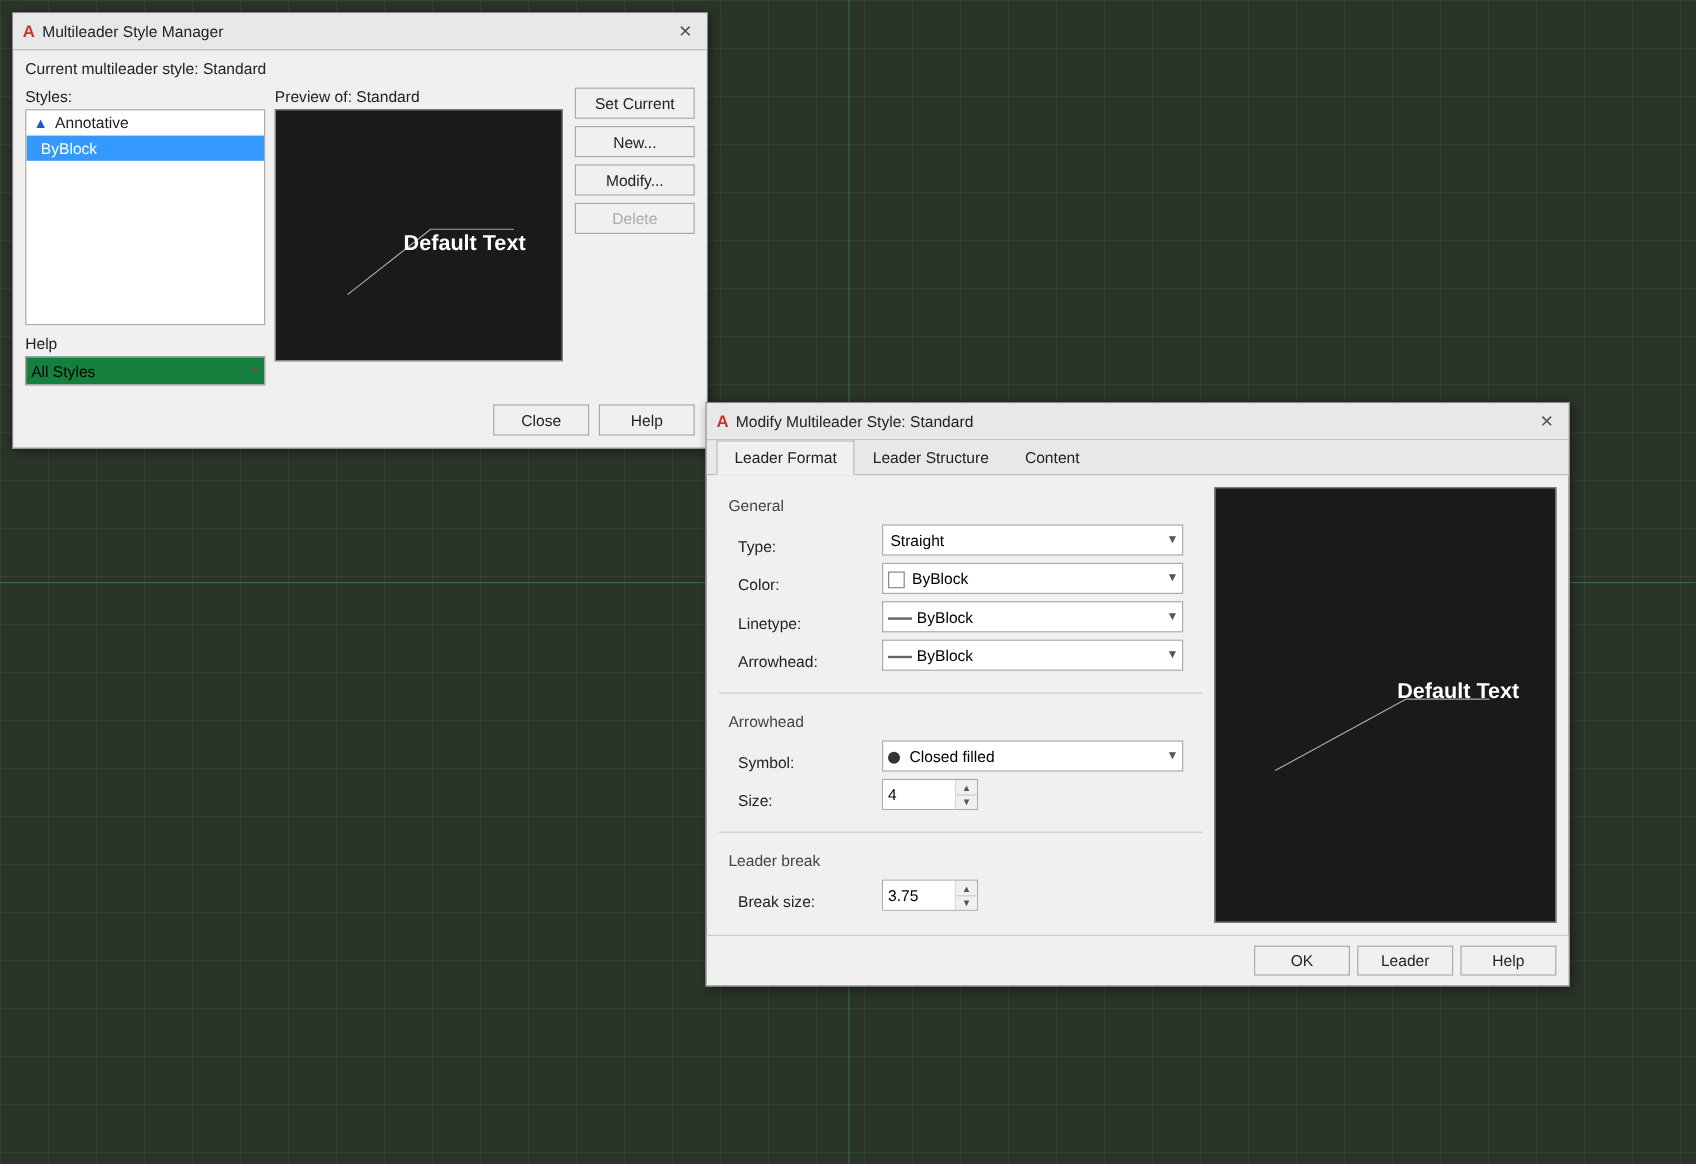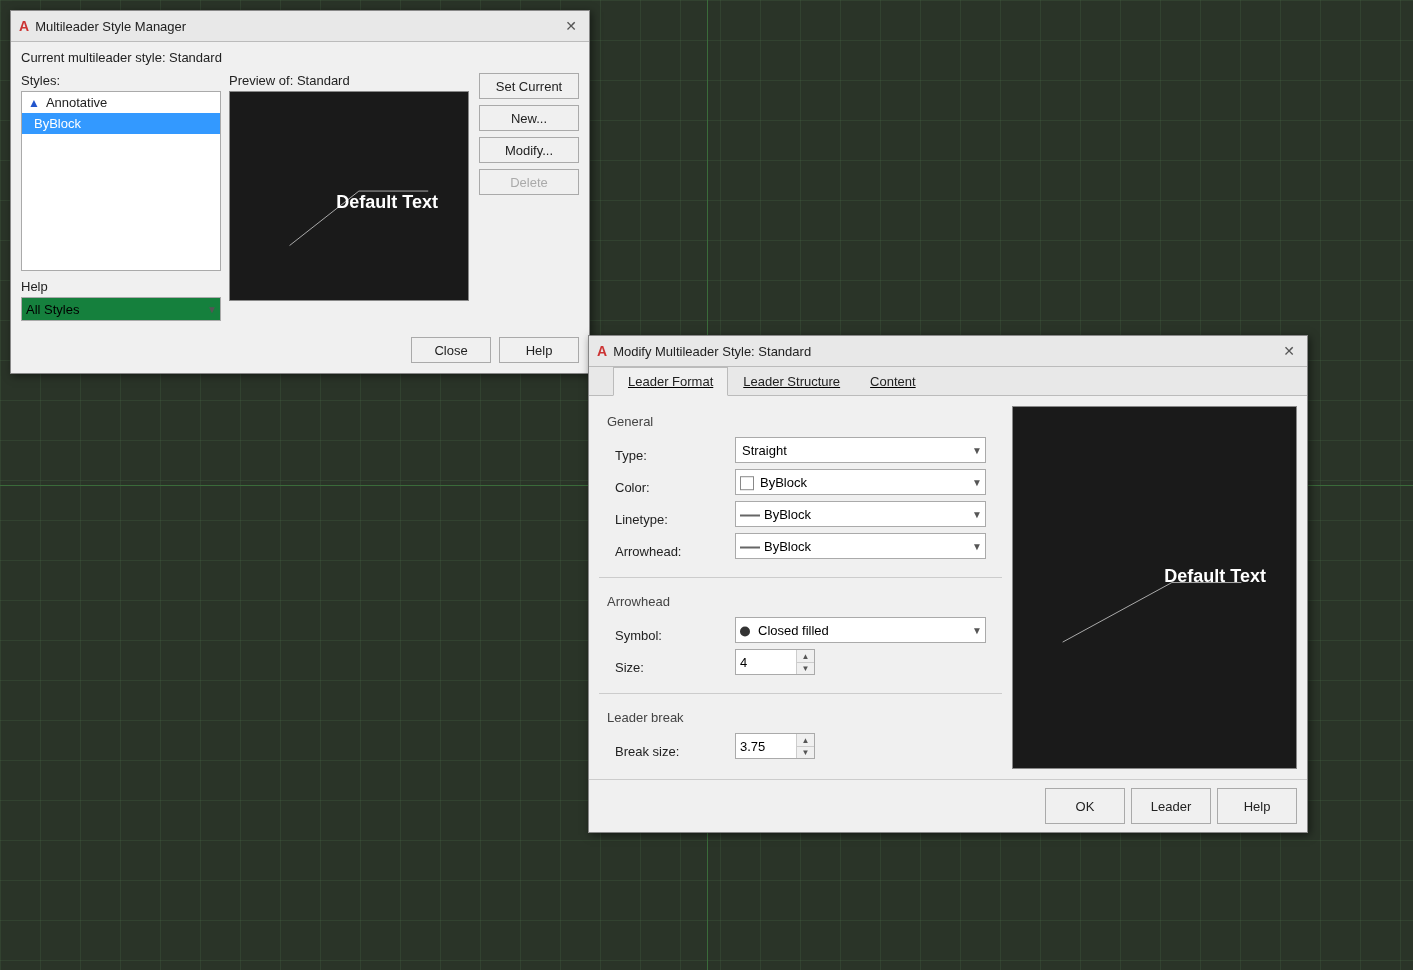--- a/index.html
+++ b/index.html
@@ -273,22 +273,21 @@
     }
 
     .mml-content {
       padding: 0;
     }
 
     .mml-tabs {
       display: flex;
       border-bottom: 1px solid #bbb;
       background: #e8e8e8;
-      padding: 0 24px;
-      text-decoration: underline;
+      padding: 0 8px;
     }
 
     .mml-tab {
       padding: 6px 14px;
       cursor: pointer;
       font-size: 13px;
       color: #222;
       border: 1px solid transparent;
       border-bottom: none;
       margin-bottom: -1px;
@@ -431,21 +430,21 @@
       display: flex;
       justify-content: flex-end;
       gap: 6px;
       padding: 8px 10px;
       border-top: 1px solid #ccc;
       background: #f0f0f0;
     }
 
     .mml-footer-btn {
       width: 80px;
-      height: 36px;
+      height: 25px;
       border: 1px solid #aaa;
       background: #f0f0f0;
       cursor: pointer;
       font-size: 13px;
       color: #222;
     }
 
     .color-swatch {
       display: inline-block;
       width: 14px;

